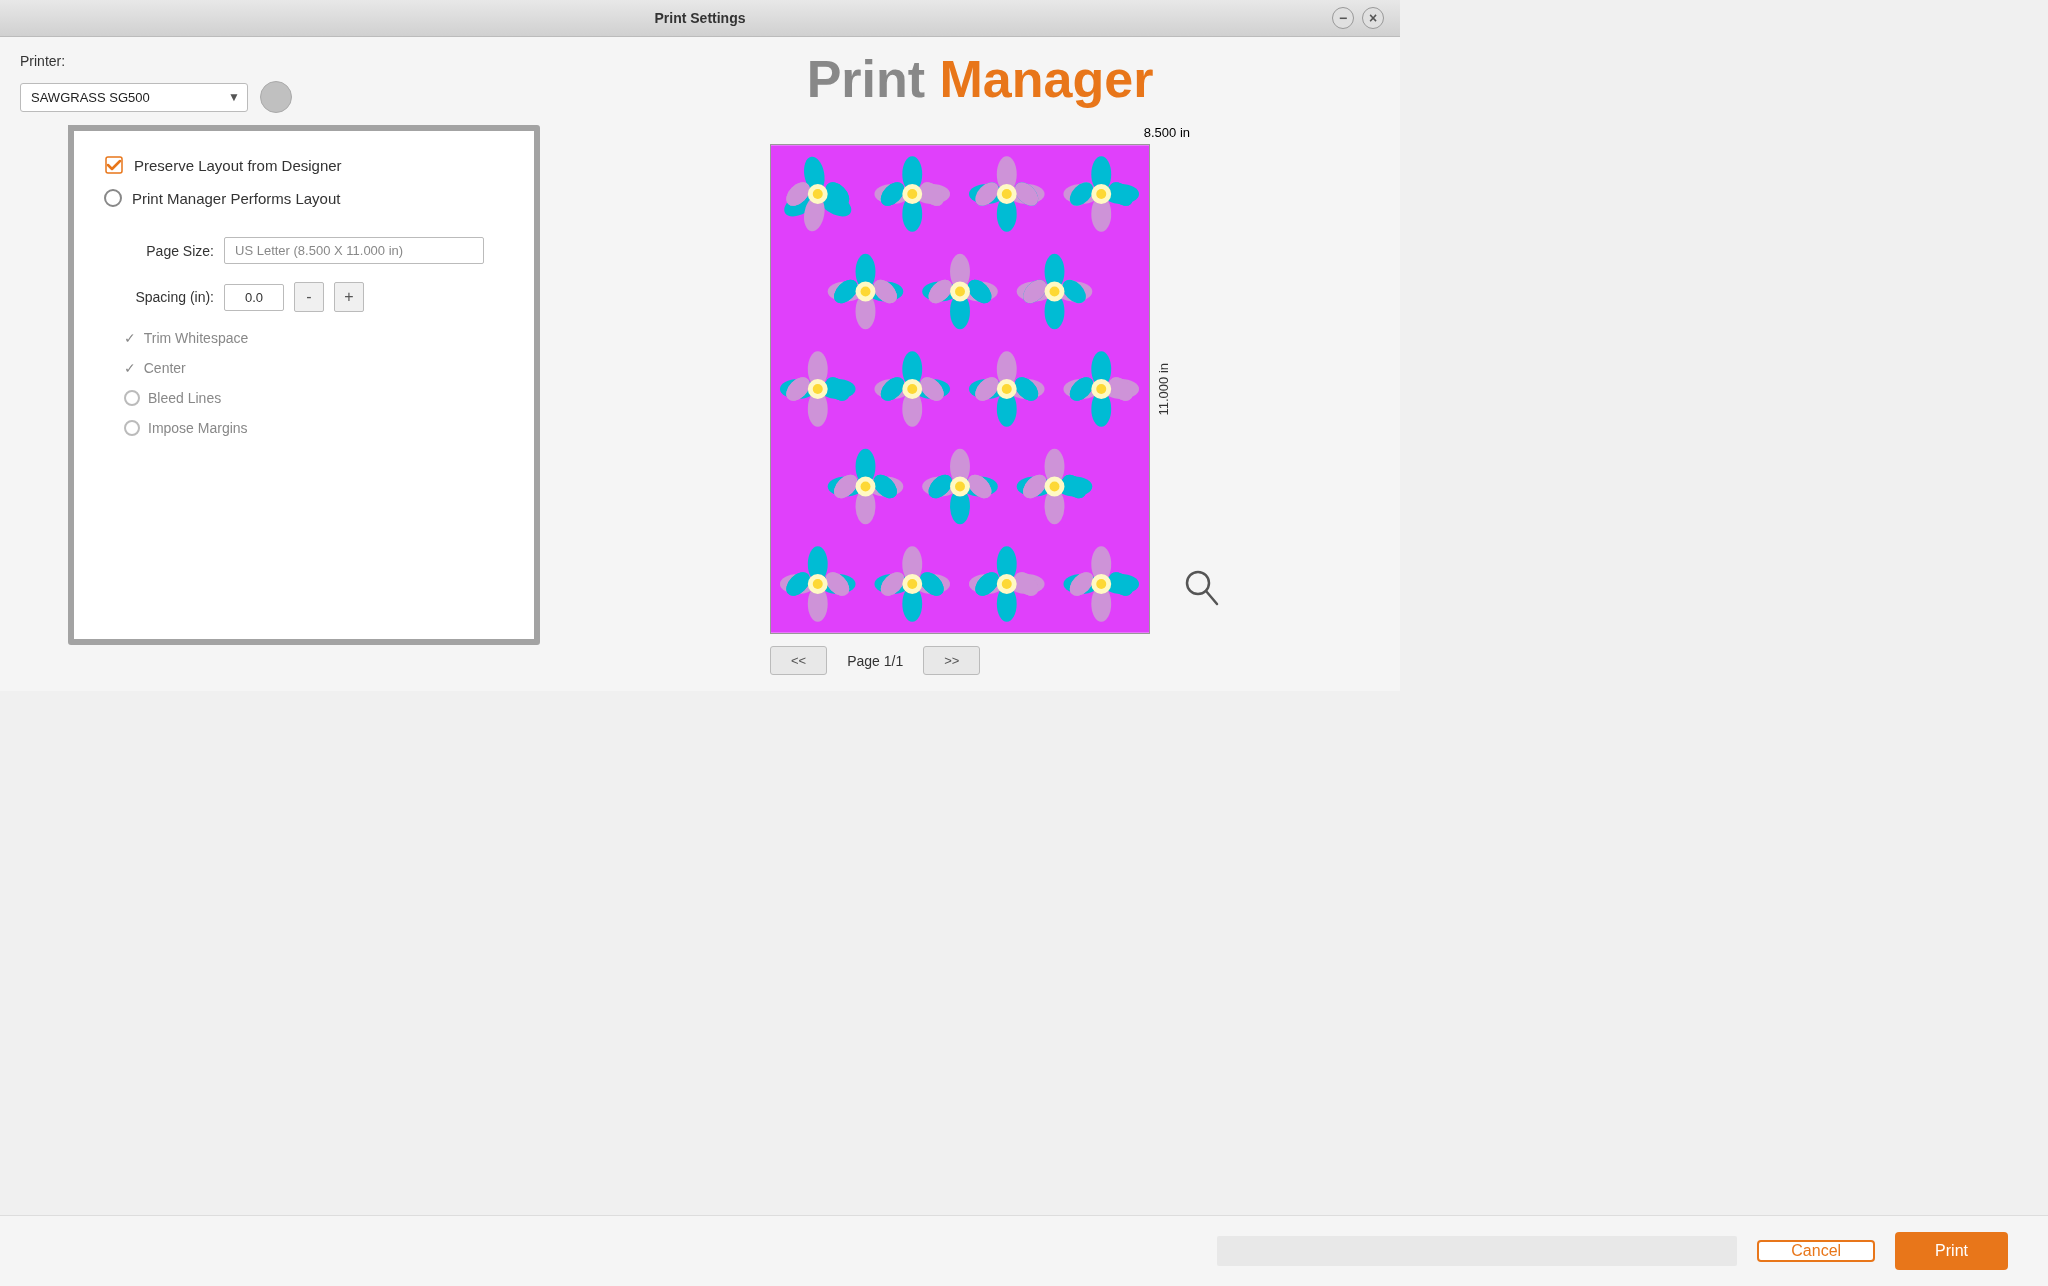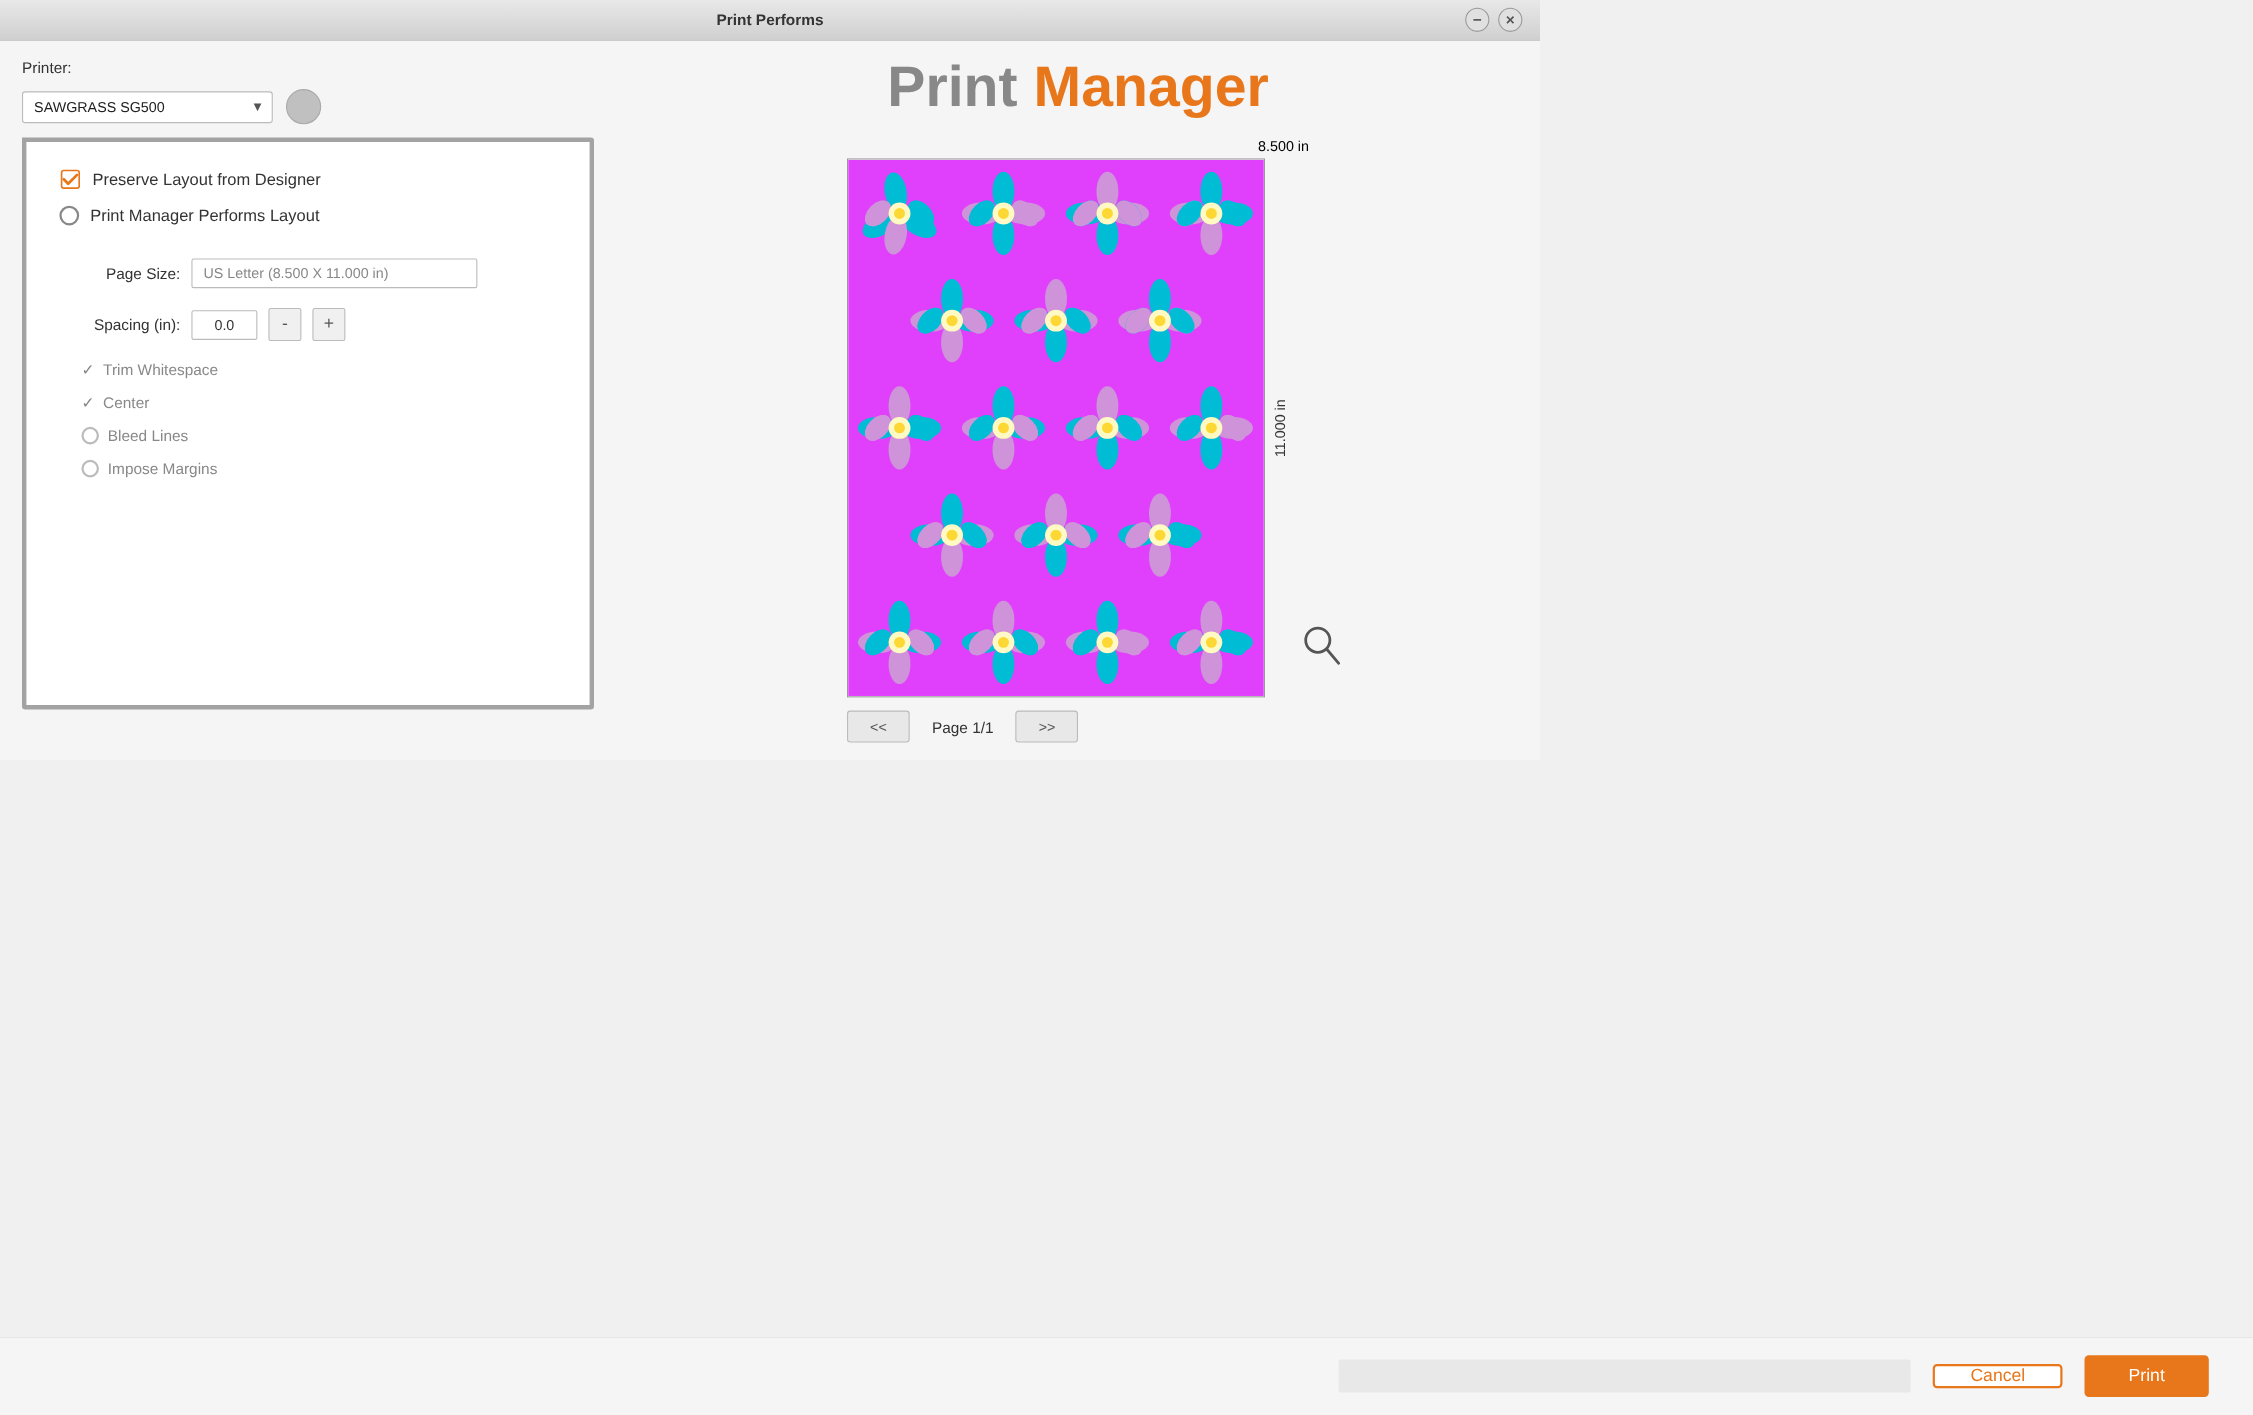--- a/index.html
+++ b/index.html
@@ -112,25 +112,26 @@
       border-bottom: none;
       margin-right: 2px;
       border-radius: 3px 3px 0 0;
     }
     .tab.active {
       background: #e8761a;
       color: white;
       border-color: #e8761a;
     }
     .tab-content {
-      border: 4px solid #a3a3a3;
+      border: 6px solid #a3a3a3;
       background: white;
       padding: 24px 30px;
       min-height: 520px;
       border-radius: 0 3px 3px 3px;
+      margin-left: 48px;
     }
     .radio-group {
       margin-bottom: 30px;
     }
     .radio-item {
       display: flex;
       align-items: center;
       gap: 10px;
       margin-bottom: 14px;
       font-size: 15px;
@@ -337,21 +338,21 @@
       flex-direction: column;
       height: 860px;
     }
   </style>
 </head>
 <body>
 
 <div class="full-layout">
 
   <div class="title-bar">
-    <span>Print Performs</span>
+    <span>Print Settings</span>
     <div class="title-bar-controls">
       <div class="title-btn">−</div>
       <div class="title-btn">×</div>
     </div>
   </div>
 
   <div class="main-content">
 
     <div class="left-panel">
 

